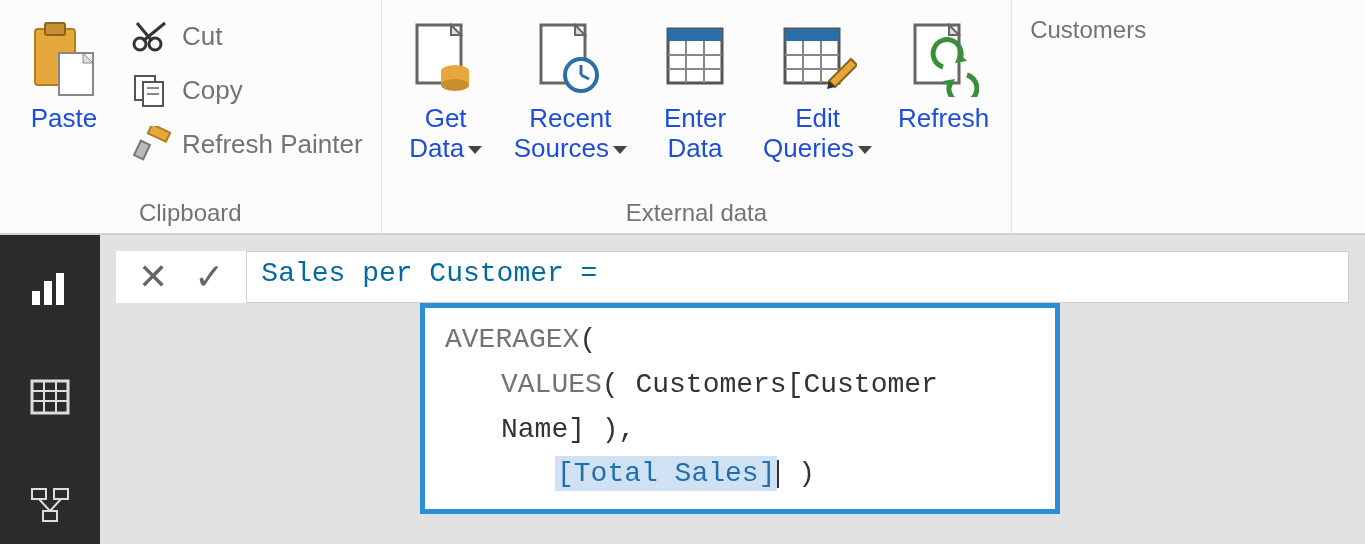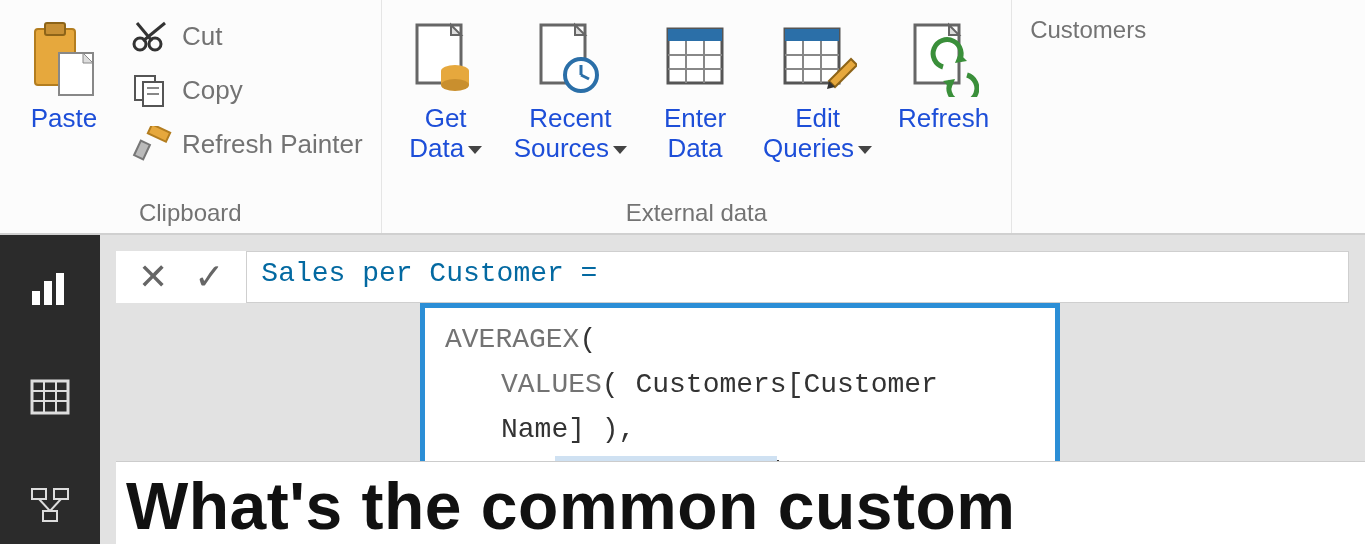--- a/index.html
+++ b/index.html
@@ -337,15 +337,14 @@
         <span>Sales per Customer =</span>
       </div>
     </div>
 
     <div class="code-block">
       <div><span class="kw">AVERAGEX</span><span class="txt">(</span></div>
       <div style="padding-left:56px;"><span class="kw">VALUES</span><span class="txt">( Customers[Customer Name] ),</span></div>
       <div style="padding-left:112px;"><span class="meas">[Total Sales]</span><span class="cursor-caret"></span><span class="txt"> )</span></div>
     </div>
 
-    <div class="headline">What's the common custom</div>
   </div>
 </div>
 
 </body></html>

